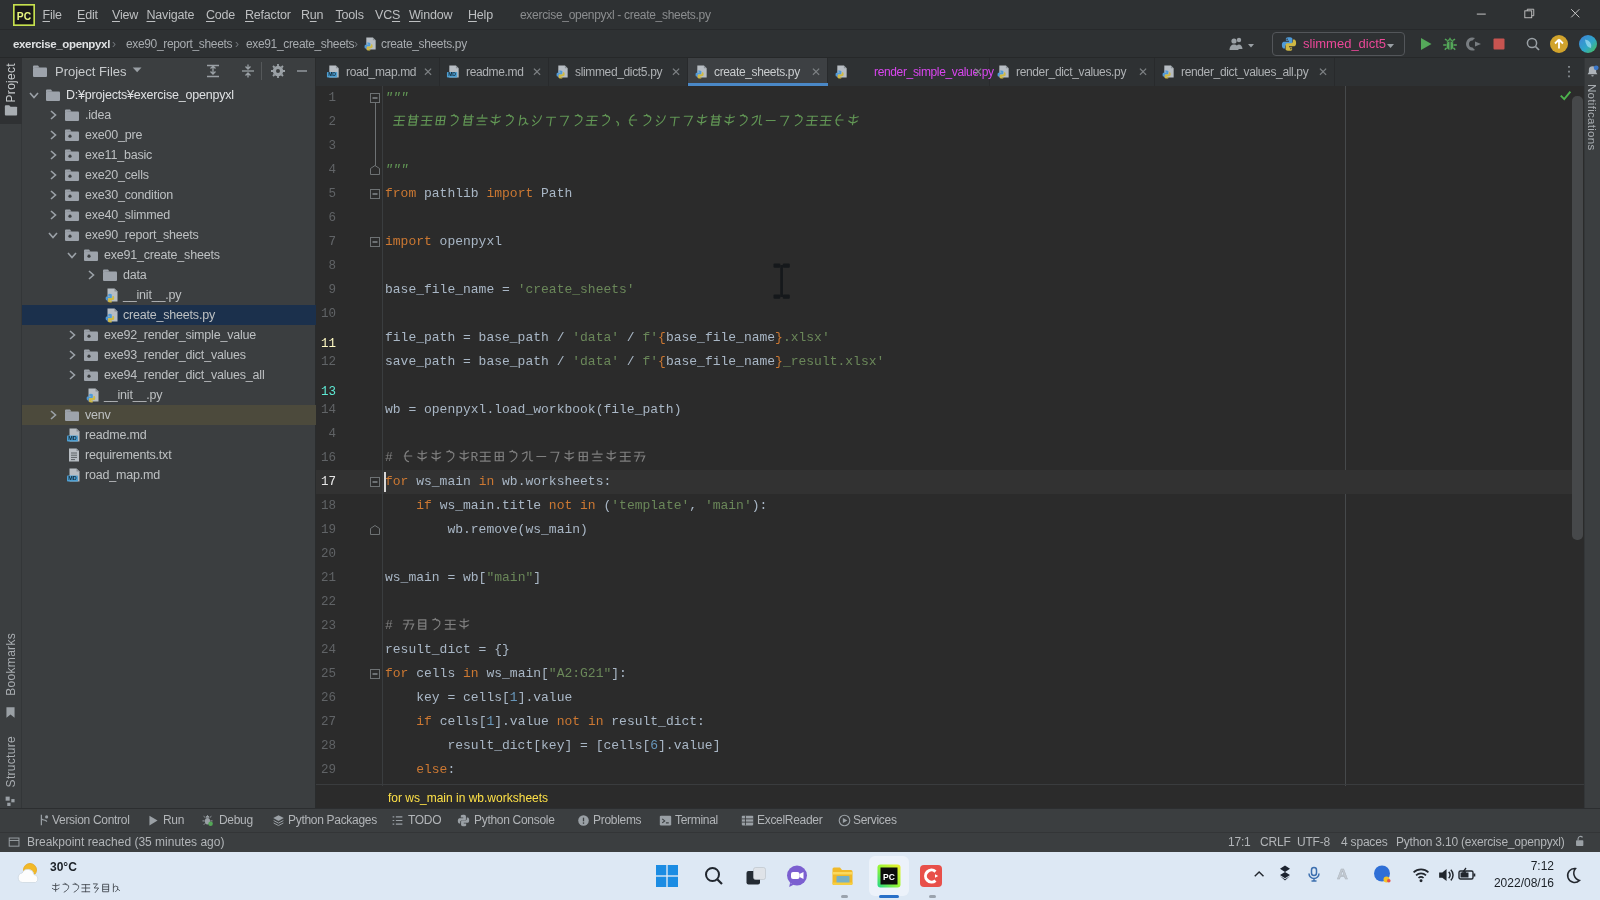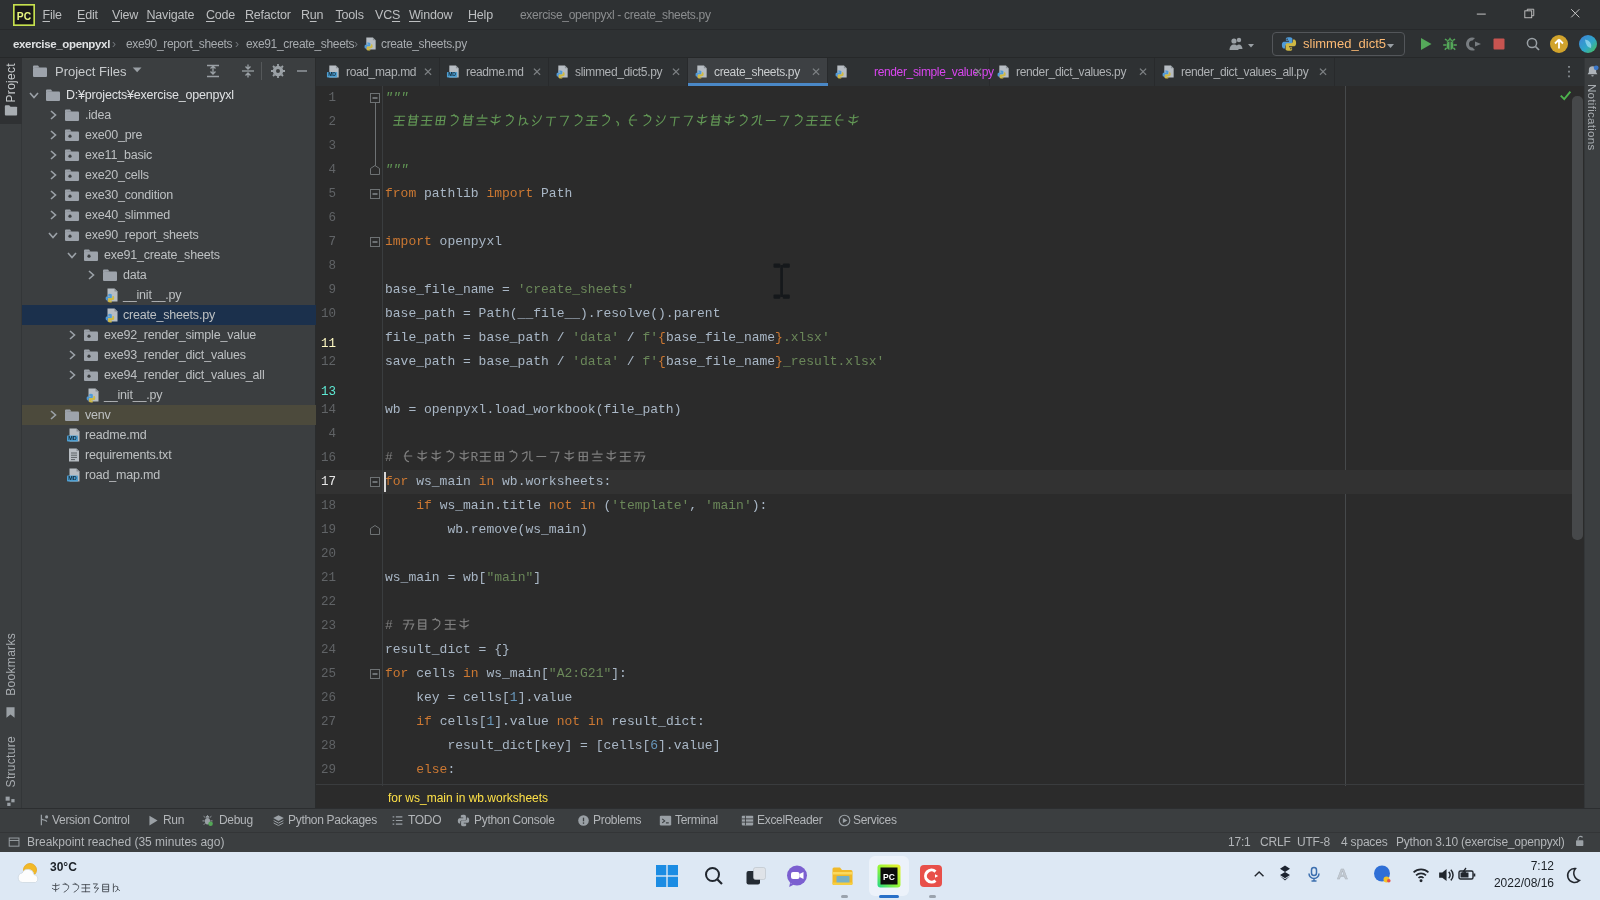--- a/index.html
+++ b/index.html
@@ -77,21 +77,21 @@
       <path d="M7.5 13 c0.3-3 1.7-4.6 3.5-4.6 s3.2 1.6 3.5 4.6 z" fill="#9aa0a5"></path>
     </svg>
 <svg style="position:absolute;left:1247px;top:42px" width="8" height="8" viewBox="0 0 8 8">
       <path d="M1 2 l3 3.5 3-3.5z" fill="#9aa0a5"></path>
     </svg>
 <div class="abs" style="left:1272px;top:32px;width:133px;height:24px;border:1px solid #53565a;border-radius:4px"></div>
 <svg style="position:absolute;left:1281px;top:36px" width="16" height="16" viewBox="0 0 16 16">
       <path d="M7.9 1.2 c-3.2 0-3 1.4-3 1.4 v2.2 h3.1 v0.9 H3.2 c0 0-2.3-0.3-2.3 3.3 c0 3.6 2 3.5 2 3.5 h1.2 v-1.7 c0 0-0.1-2 2-2 h3.4 c0 0 1.9 0 1.9-1.8 V2.9 C11.4 2.9 11.7 1.2 7.9 1.2 z M6.1 2.4 a0.75 0.75 0 1 1 0 1.5 a0.75 0.75 0 0 1 0-1.5 z" fill="#4f9bd8"></path>
       <path d="M8.1 14.8 c3.2 0 3-1.4 3-1.4 v-2.2 H8 v-0.9 h4.8 c0 0 2.3 0.3 2.3-3.3 c0-3.6-2-3.5-2-3.5 h-1.2 v1.7 c0 0 0.1 2-2 2 H6.5 c0 0-1.9 0-1.9 1.8 v2.9 C4.6 13.1 4.3 14.8 8.1 14.8 z M9.9 13.6 a0.75 0.75 0 1 1 0-1.5 a0.75 0.75 0 0 1 0 1.5 z" fill="#cfb844"></path>
     </svg>
-<div class="abs" style="left:1303px;top:32px;color:#fdba74;font-size:13px;line-height:24px">slimmed_dict5</div>
+<div class="abs" style="left:1303px;top:32px;color:#ec4899;font-size:13px;line-height:24px">slimmed_dict5</div>
 <svg style="position:absolute;left:1386px;top:42px" width="9" height="9" viewBox="0 0 9 9">
       <path d="M1 2 l3.5 4 3.5-4z" fill="#9aa0a5"></path>
     </svg>
 <svg style="position:absolute;left:1418px;top:36px" width="16" height="16" viewBox="0 0 16 16">
       <path d="M3 2 L13.5 8 L3 14 z" fill="#55a85a"></path>
     </svg>
 <svg style="position:absolute;left:1442px;top:36px" width="16" height="16" viewBox="0 0 16 16">
       <g stroke="#55a85a" stroke-width="1.4" fill="none">
         <path d="M5.2 5.8 a2.9 2.9 0 0 1 5.6 0"></path>
         <path d="M8 3.2 V1.8 M4.8 4.4 L3 3 M11.2 4.4 L13 3 M4.2 9 H1.2 M11.8 9 H14.8 M4.6 11.8 L2.8 13.8 M11.4 11.8 L13.2 13.8"></path>
@@ -478,21 +478,20 @@
 <div class="cl" style="left:385px;top:158px"><span class="d">"""</span></div>
 <div class="ln" style="left:308px;top:182px;color:#606366">5</div>
 <div class="cl" style="left:385px;top:182px"><span class="k">from</span> pathlib <span class="k">import</span> Path</div>
 <div class="ln" style="left:308px;top:206px;color:#606366">6</div>
 <div class="ln" style="left:308px;top:230px;color:#606366">7</div>
 <div class="cl" style="left:385px;top:230px"><span class="k">import</span> openpyxl</div>
 <div class="ln" style="left:308px;top:254px;color:#606366">8</div>
 <div class="ln" style="left:308px;top:278px;color:#606366">9</div>
 <div class="cl" style="left:385px;top:278px">base_file_name = <span class="s">'create_sheets'</span></div>
 <div class="ln" style="left:308px;top:302px;color:#606366">10</div>
-<div class="cl" style="left:385px;top:302px">base_path = Path(__file__).resolve().parent</div>
 <div class="ln" style="left:308px;top:332px;color:#fef9c3">11</div>
 <div class="cl" style="left:385px;top:326px">file_path = base_path / <span class="s">'data'</span> / <span class="s">f'</span><span class="k">{</span>base_file_name<span class="k">}</span><span class="s">.xlsx'</span></div>
 <div class="ln" style="left:308px;top:350px;color:#606366">12</div>
 <div class="cl" style="left:385px;top:350px">save_path = base_path / <span class="s">'data'</span> / <span class="s">f'</span><span class="k">{</span>base_file_name<span class="k">}</span><span class="s">_result.xlsx'</span></div>
 <div class="ln" style="left:308px;top:380px;color:#5eead4">13</div>
 <div class="ln" style="left:308px;top:398px;color:#606366">14</div>
 <div class="cl" style="left:385px;top:398px">wb = openpyxl.load_workbook(file_path)</div>
 <div class="ln" style="left:308px;top:422px;color:#606366">4</div>
 <div class="ln" style="left:308px;top:446px;color:#606366">16</div>
 <div class="cl" style="left:385px;top:446px"><span class="c"># </span><svg class="jp" width="70" height="15" viewBox="0 0 70 15" style="vertical-align:-3px">

